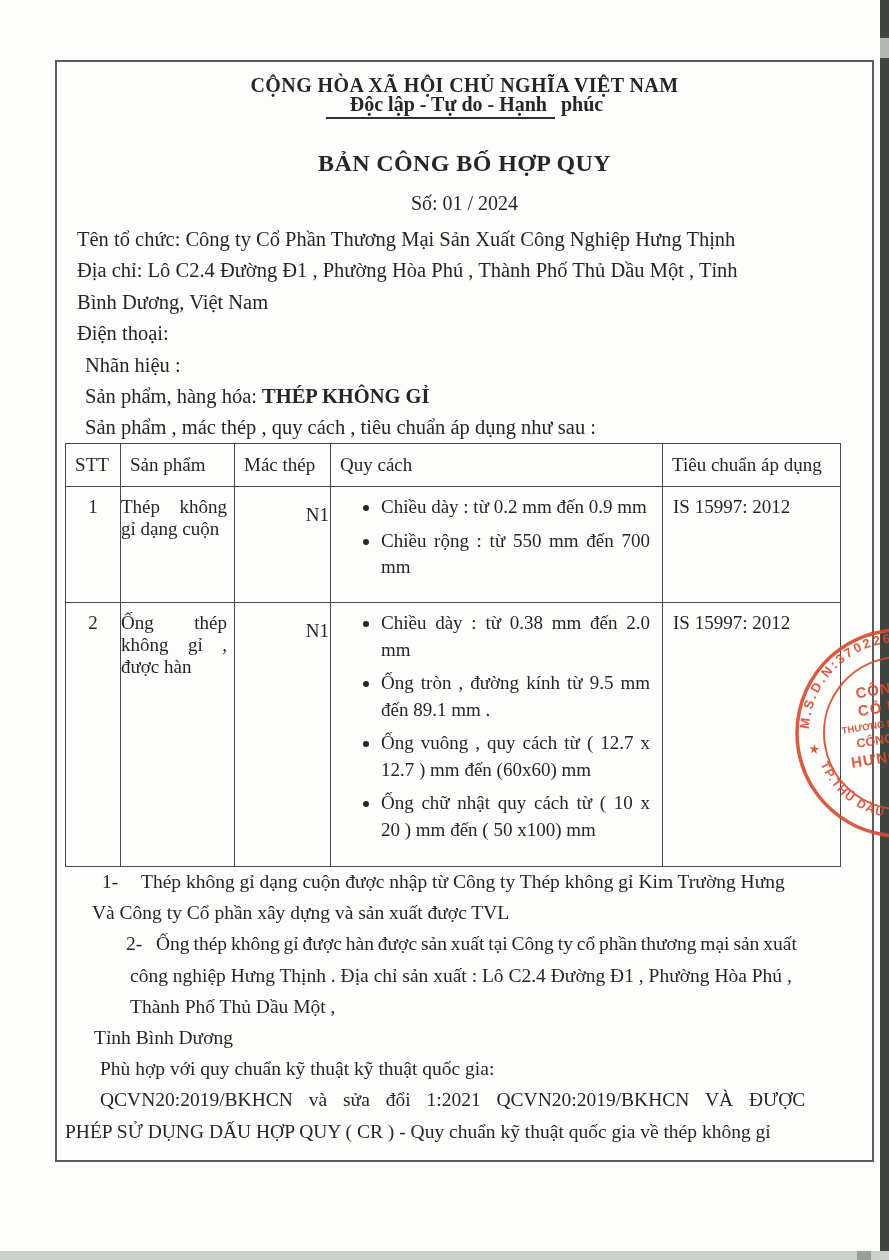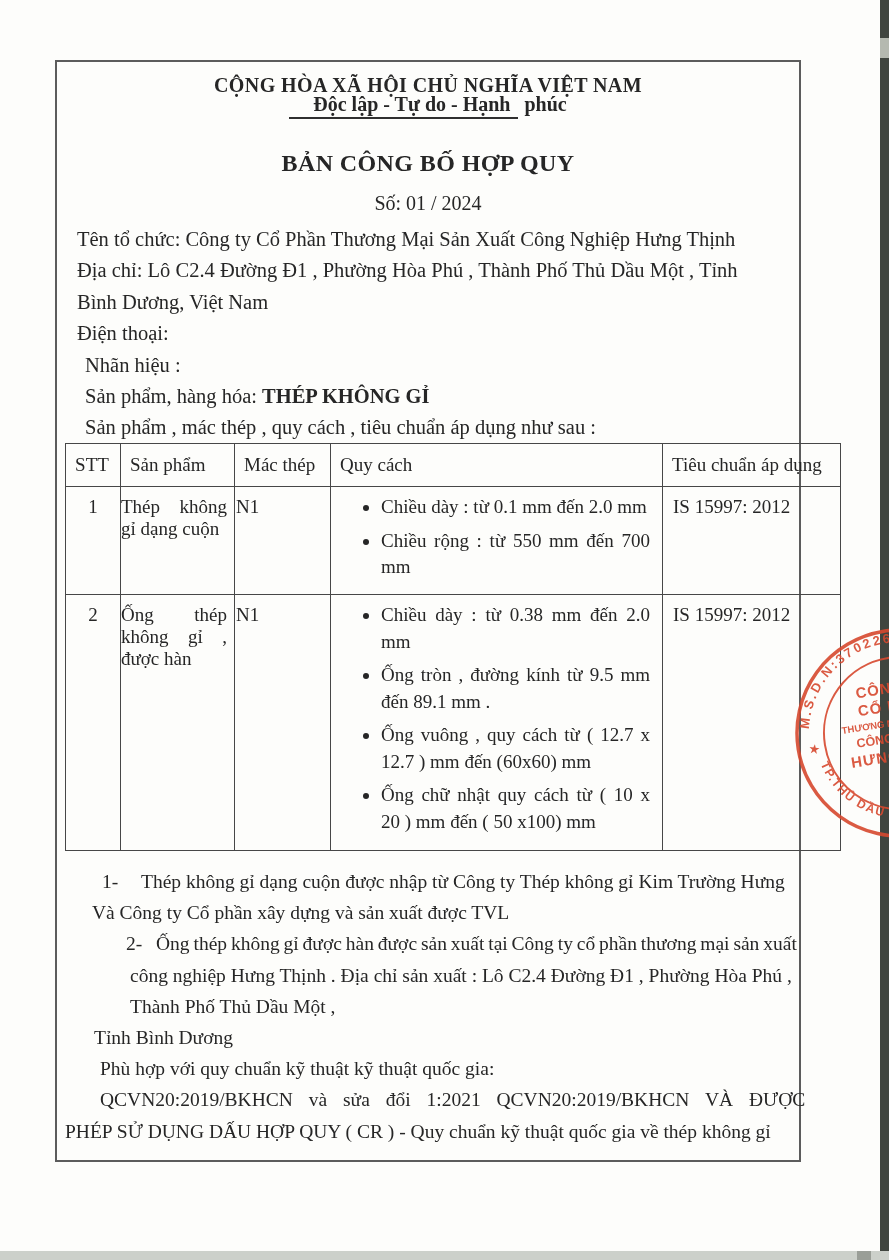--- a/index.html
+++ b/index.html
@@ -9,21 +9,21 @@
     font-family:"Liberation Serif","DejaVu Serif",serif;
     color:#262626;
   }
   
   .scan-edge-right { position:absolute; right:0; top:0; width:9px; height:1260px; background:#40453f; }
   .scan-edge-right .notch { position:absolute; top:38px; left:0; width:9px; height:20px; background:#b5b9b0; }
   .scan-edge-bottom { position:absolute; left:0; bottom:0; width:889px; height:9px; background:#ccd0ca; }
   .scan-edge-bottom .dark { position:absolute; right:18px; top:0; width:14px; height:9px; background:#9a9e97; }
 
   .doc-border {
-    position:absolute; left:55px; top:60px; width:746px; height:1102px;
+    position:absolute; left:55px; top:60px; width:819px; height:1102px;
     border:2px solid #5c5c5c; box-sizing:border-box;
   }
   .centered { position:absolute; left:0; width:100%; text-align:center; white-space:nowrap; }
   .nat-title { top:12px; font-size:20px; font-weight:bold; letter-spacing:0.4px; }
   .motto { top:31px; font-size:20px; font-weight:bold; }
   .motto .u { border-bottom:2px solid #2f2f2f; padding:0 8px 2px 24px; }
   .motto .tail { padding-left:6px; }
   .doc-title { top:88px; font-size:24px; font-weight:bold; letter-spacing:0.4px; }
   .doc-num { top:130px; font-size:20px; }
 
@@ -34,21 +34,21 @@
 
   table.doc-table {
     position:absolute; left:8px; top:381px; width:775px;
     border-collapse:collapse; table-layout:fixed; font-size:19px;
   }
   .doc-table th, .doc-table td { border:1.5px solid #474747; vertical-align:top; font-weight:normal; text-align:left; }
   .doc-table th { padding:10px 4px 10px 9px; height:22px; }
   .doc-table th.c { text-align:center; padding-left:2px; }
   td.cell-stt { text-align:center; padding-top:9px; }
   td.cell-sp { padding:9px 7px 0 0; text-align:justify; }
-  td.cell-mt { text-align:left; padding-top:9px; }
+  td.cell-mt { text-align:right; padding-top:17px; }
   td.cell-qc { padding:0; }
   td.cell-qc ul { margin:7px 0 0 0; padding-left:50px; }
   td.cell-qc li { padding-right:12px; margin-bottom:7px; line-height:26.5px; text-align:justify; }
   td.cell-tc { padding:9px 4px 0 10px; }
   tr.r1 td { height:97px; }
   tr.r2 td { height:245px; }
 
   .notes { position:absolute; left:0; top:804px; width:100%; font-size:19.5px; line-height:31.2px; }
   .notes div { white-space:nowrap; }
   .nl-marker { display:inline-block; }
@@ -103,21 +103,21 @@
         <th>Mác thép</th>
         <th>Quy cách</th>
         <th>Tiêu chuẩn áp dụng</th>
       </tr>
       <tr class="r1">
         <td class="cell-stt">1</td>
         <td class="cell-sp">Thép không gỉ dạng cuộn</td>
         <td class="cell-mt">N1</td>
         <td class="cell-qc">
           <ul>
-            <li>Chiều dày : từ 0.1 mm đến 2.0 mm</li>
+            <li>Chiều dày : từ 0.2 mm đến 0.9 mm</li>
             <li>Chiều rộng : từ 550 mm đến 700 mm</li>
           </ul>
         </td>
         <td class="cell-tc">IS 15997: 2012</td>
       </tr>
       <tr class="r2">
         <td class="cell-stt">2</td>
         <td class="cell-sp">Ống thép không gỉ , được hàn</td>
         <td class="cell-mt">N1</td>
         <td class="cell-qc">

